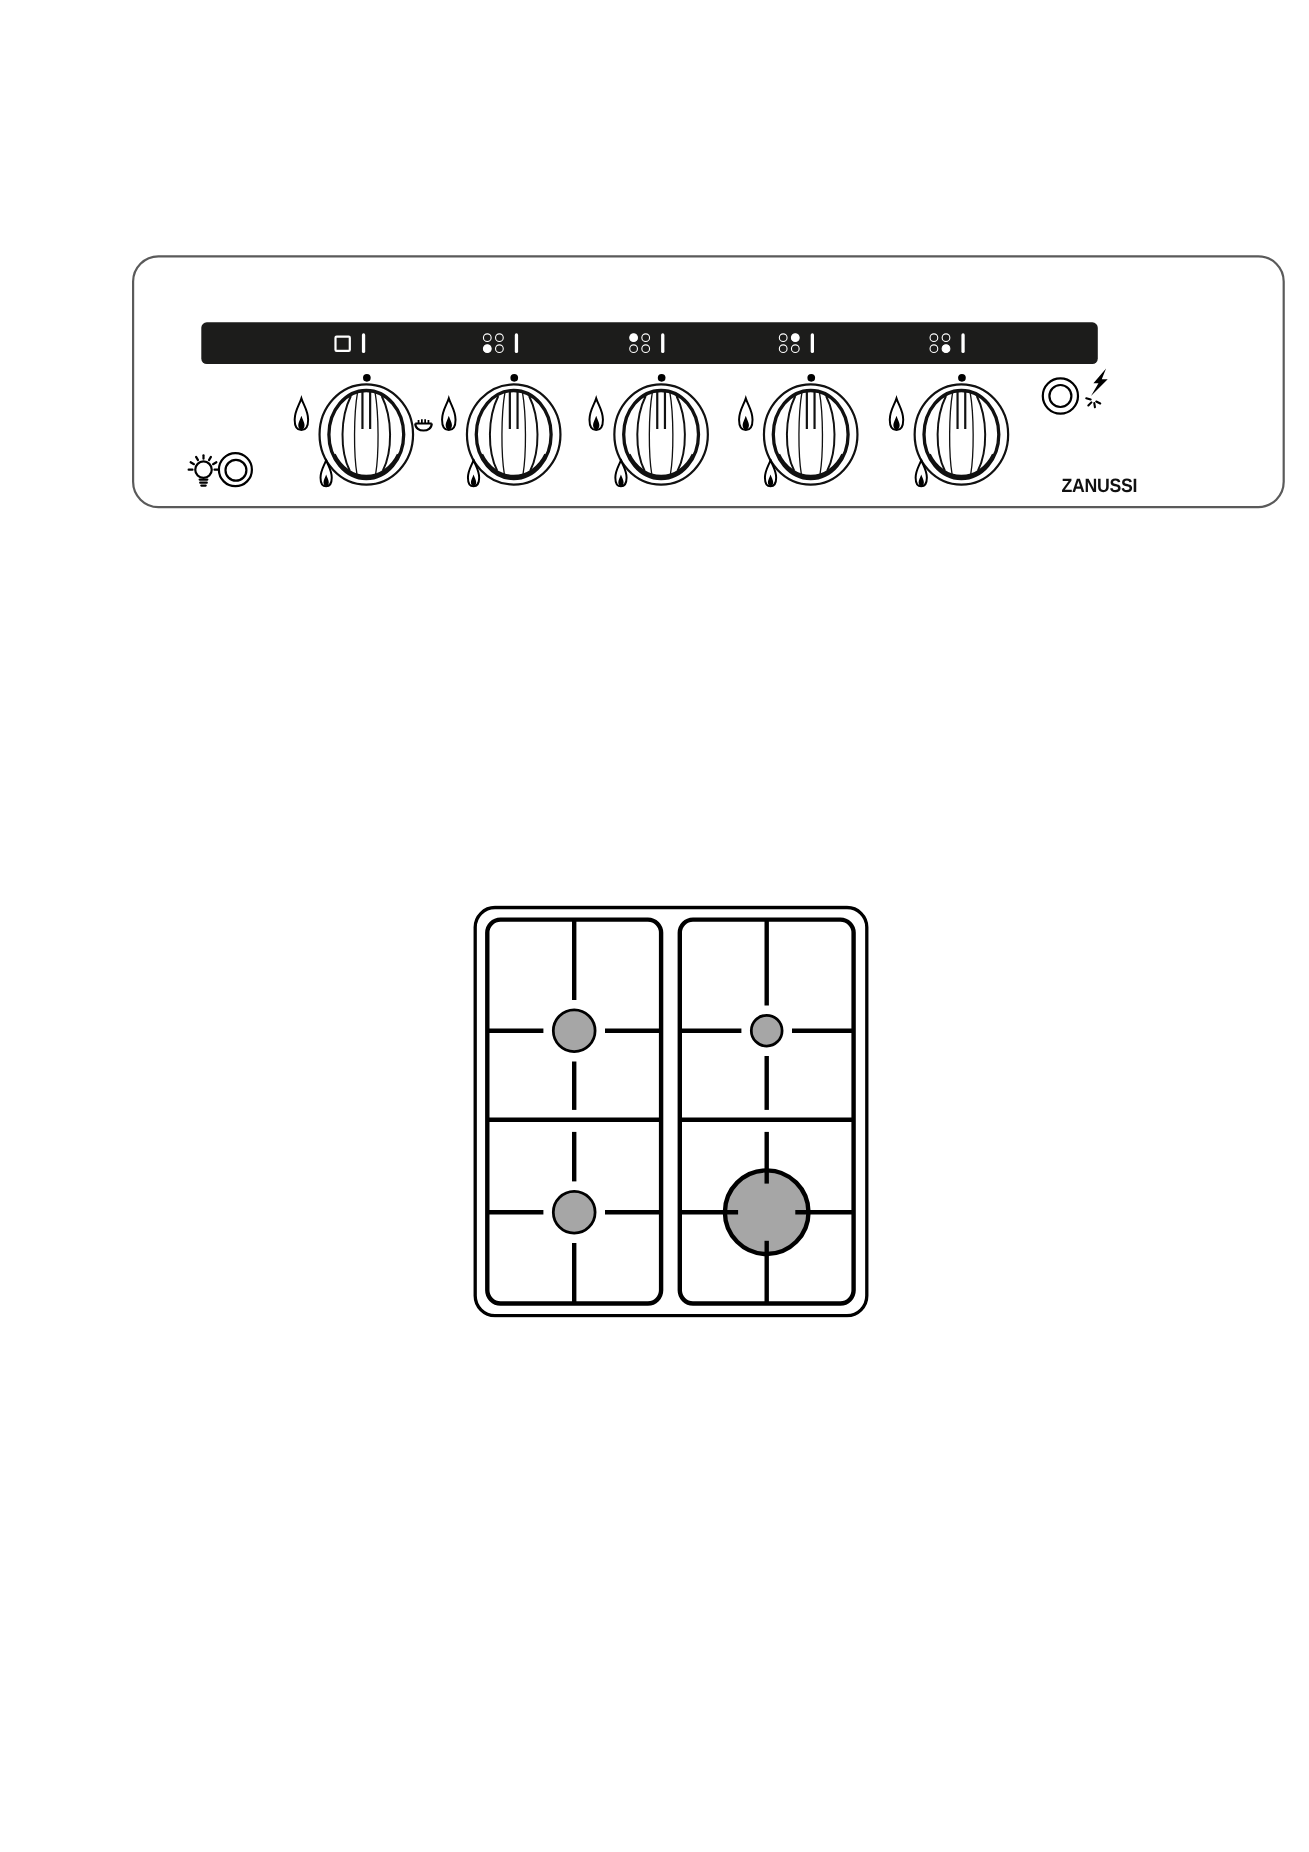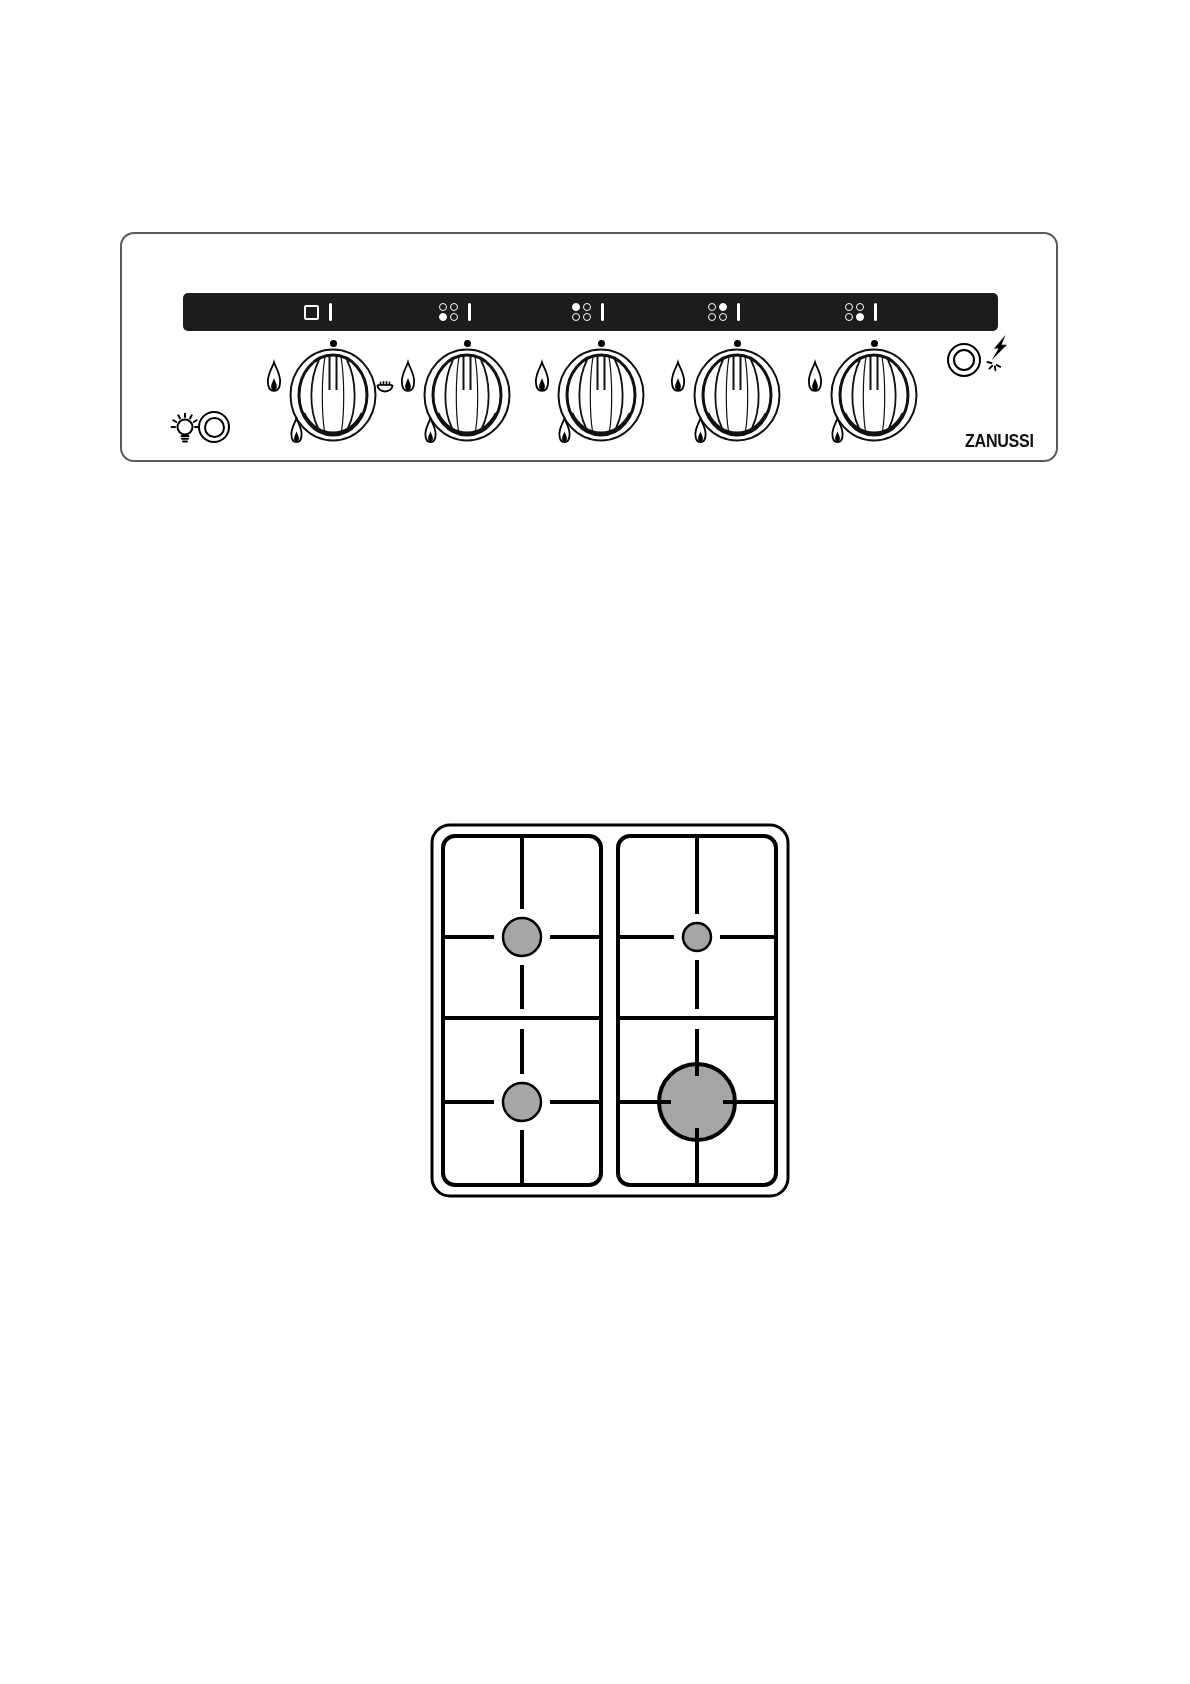--- a/index.html
+++ b/index.html
@@ -1,21 +1,21 @@
 <!DOCTYPE html>
 <html><head>
 <meta charset="utf-8">
 <style>
   html,body{margin:0;padding:0;background:#fff;}
   .page{position:relative;width:1190px;height:1684px;background:#ffffff;
         font-family:"Liberation Sans",sans-serif;overflow:hidden;}
 
   
-  .panel{position:absolute;left:120px;top:232px;width:938px;height:230px;
-         border:2px solid #5a5a5a;border-radius:14px;background:#fff;box-sizing:border-box;}
+  .panel{position:absolute;left:120px;top:232px;width:1048px;height:230px;
+         border:2px solid #5a5a5a;border-radius:24px;background:#fff;box-sizing:border-box;}
   .selector-bar{position:absolute;left:61px;top:59px;width:815px;height:38px;
                 background:#1c1c1b;border-radius:5px;}
   .zone{position:absolute;top:0;height:38px;display:flex;align-items:center;gap:10px;}
   .icon-square{width:15px;height:15px;border:2.5px solid #fff;border-radius:2px;box-sizing:border-box;}
   .dots{display:grid;grid-template-columns:8px 8px;grid-auto-rows:8px;gap:2.5px;}
   .d{width:8px;height:8px;border:1.8px solid #fff;border-radius:50%;box-sizing:border-box;}
   .d.filled{background:#fff;}
   .sep{width:3px;height:18px;background:#fff;border-radius:1.5px;}
 
   .knob-group{position:absolute;top:98px;width:170px;height:130px;}

